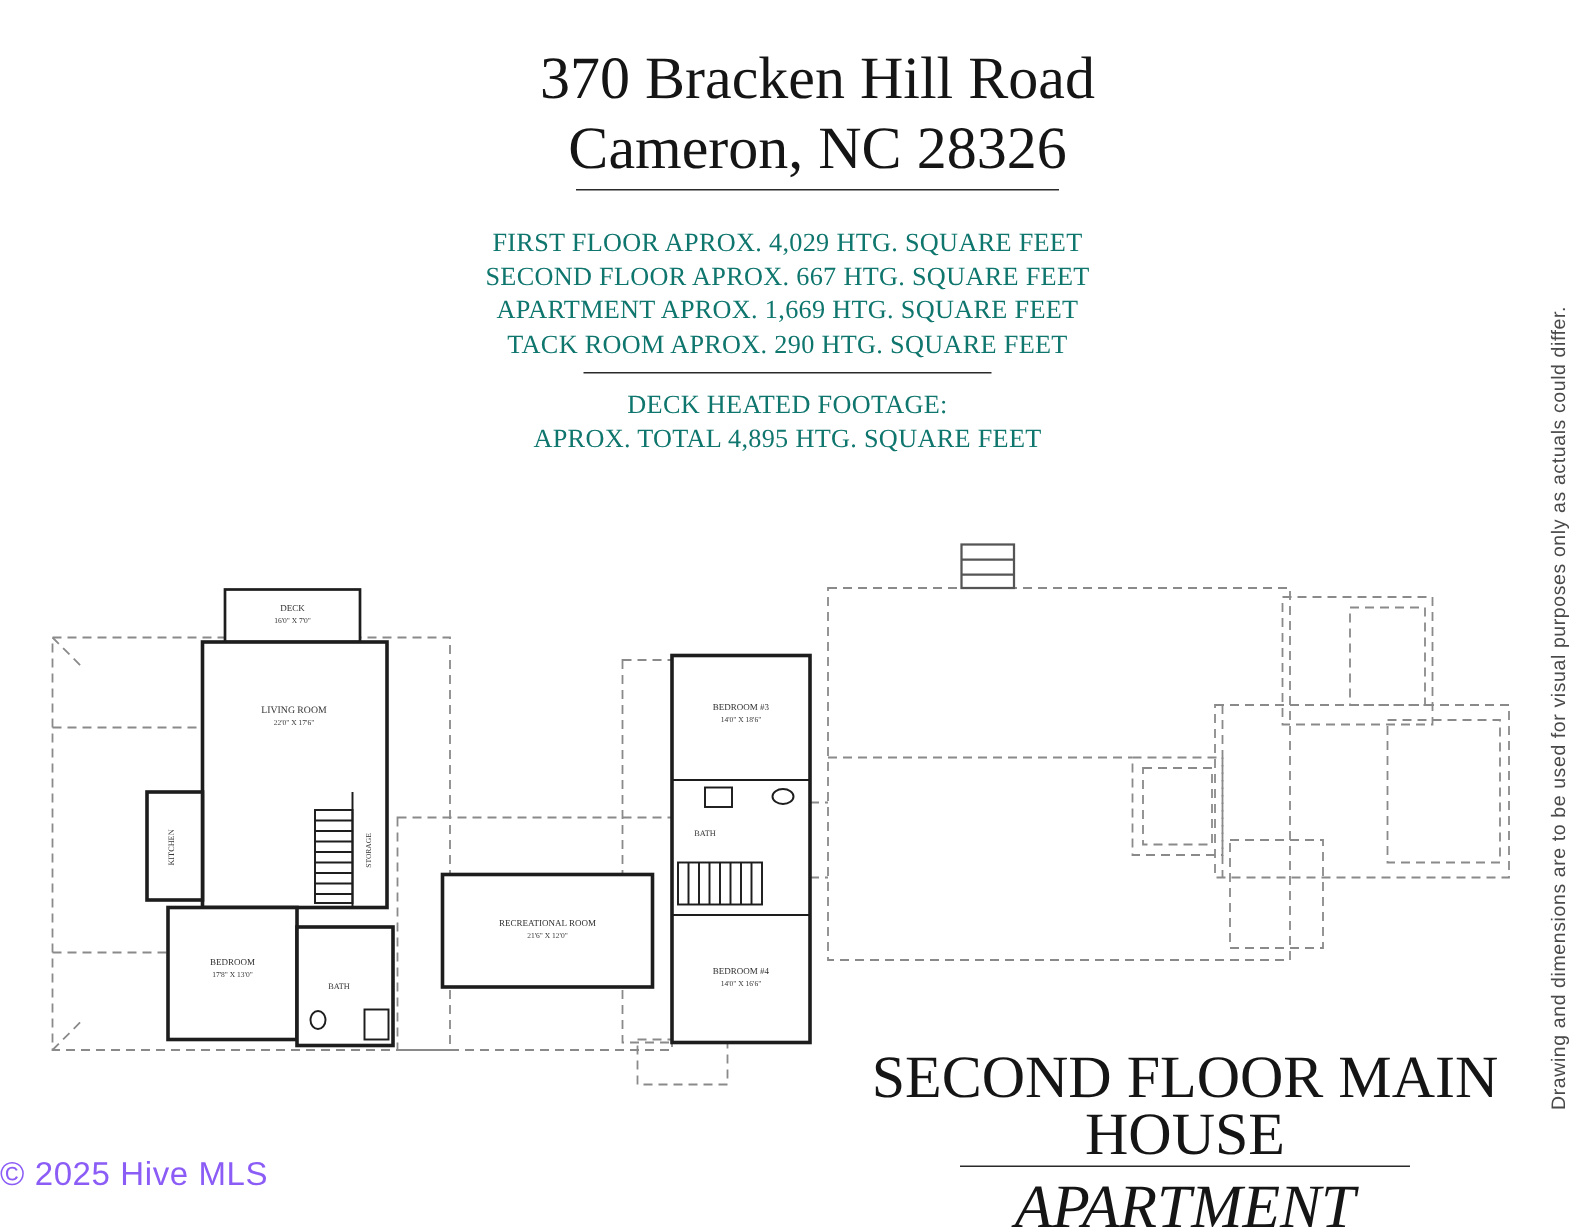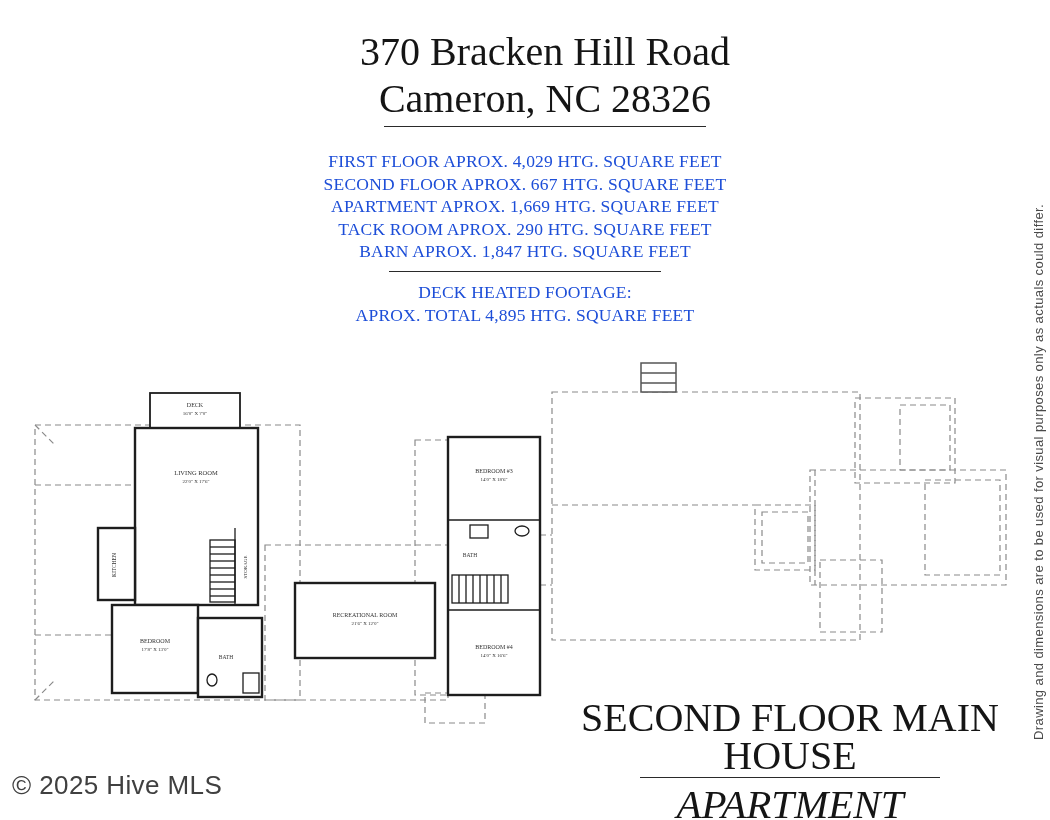--- a/index.html
+++ b/index.html
@@ -8,61 +8,60 @@
     width:1050px; height:820px; position:relative; overflow:hidden;
     font-family:"Liberation Serif", serif; color:#111;
   }
   .page { position:absolute; inset:0; width:1050px; height:820px; background:#fff; }
 
   .header { position:absolute; top:28px; left:0; width:1050px; text-align:center;padding-left:40px; }
   .header .line { font-size:40px; line-height:47px; color:#151515; }
   .title-underline { width:322px; border-bottom:1.6px solid #2a2a2a; margin:4px auto 0; }
 
   .footage { position:absolute; top:150px; left:0; width:1050px; text-align:center;
-             font-size:17.5px; line-height:22.6px; letter-spacing:0.2px; color:#1d4ed8; }
+             font-size:17.5px; line-height:22.6px; letter-spacing:0.2px; color:#0f766e; }
   .footage-divider { width:272px; border-bottom:1.4px solid #2a2a2a; margin:8px auto 9px; }
 
   .plan { position:absolute; top:335px; left:0; width:1050px; height:410px; }
   svg text { font-family:"Liberation Serif", serif; fill:#333; }
 
   .caption { position:absolute; top:699px; left:552px; width:476px; text-align:center; color:#151515; }
   .caption .cap1 { font-size:40px; line-height:38px; }
   .caption .cap2 { font-size:41px; line-height:40px;font-style:italic; }
   .cap-underline-1 { width:300px; border-bottom:1.6px solid #2a2a2a; margin:2px auto 6px; }
   .cap-underline-2 { width:212px; border-bottom:1.6px solid #2a2a2a; margin:2px auto 0; }
 
   .disclaimer {
     position:absolute; right:4px; top:168px; height:572px;
     writing-mode:vertical-rl; transform:rotate(180deg);
     font-family:"Liberation Sans", sans-serif; font-size:13px;
     color:#4a4a4a; letter-spacing:0.4px; white-space:nowrap;
   }
   .copyright {
-    position:absolute; left:12px; top:770px;
-    font-family:"Liberation Sans", sans-serif; font-size:26px;
-    color:#404040; letter-spacing:0.4px;
+    position:absolute; left:0; top:770px;
+    font-family:"Liberation Sans", sans-serif; font-size:22px;
+    color:#8b5cf6; letter-spacing:0.4px;
   }
 </style>
 </head>
 <body>
 
 <div class="page">
 
   <div class="header">
     <div class="line">370 Bracken Hill Road</div>
     <div class="line">Cameron, NC 28326</div>
     <div class="title-underline"></div>
   </div>
 
   <div class="footage">
     <div>FIRST FLOOR APROX. 4,029 HTG. SQUARE FEET</div>
     <div>SECOND FLOOR APROX. 667 HTG. SQUARE FEET</div>
     <div>APARTMENT APROX. 1,669 HTG. SQUARE FEET</div>
     <div>TACK ROOM APROX. 290 HTG. SQUARE FEET</div>
-    <div>BARN APROX. 1,847 HTG. SQUARE FEET</div>
     <div class="footage-divider"></div>
     <div>DECK HEATED FOOTAGE:</div>
     <div>APROX. TOTAL 4,895 HTG. SQUARE FEET</div>
   </div>
 
   <div class="plan">
     <svg viewBox="0 0 1050 410" width="1050" height="410">
 
       <g stroke="#8a8a8a" fill="none" stroke-width="1.2" stroke-dasharray="6 4">
 

